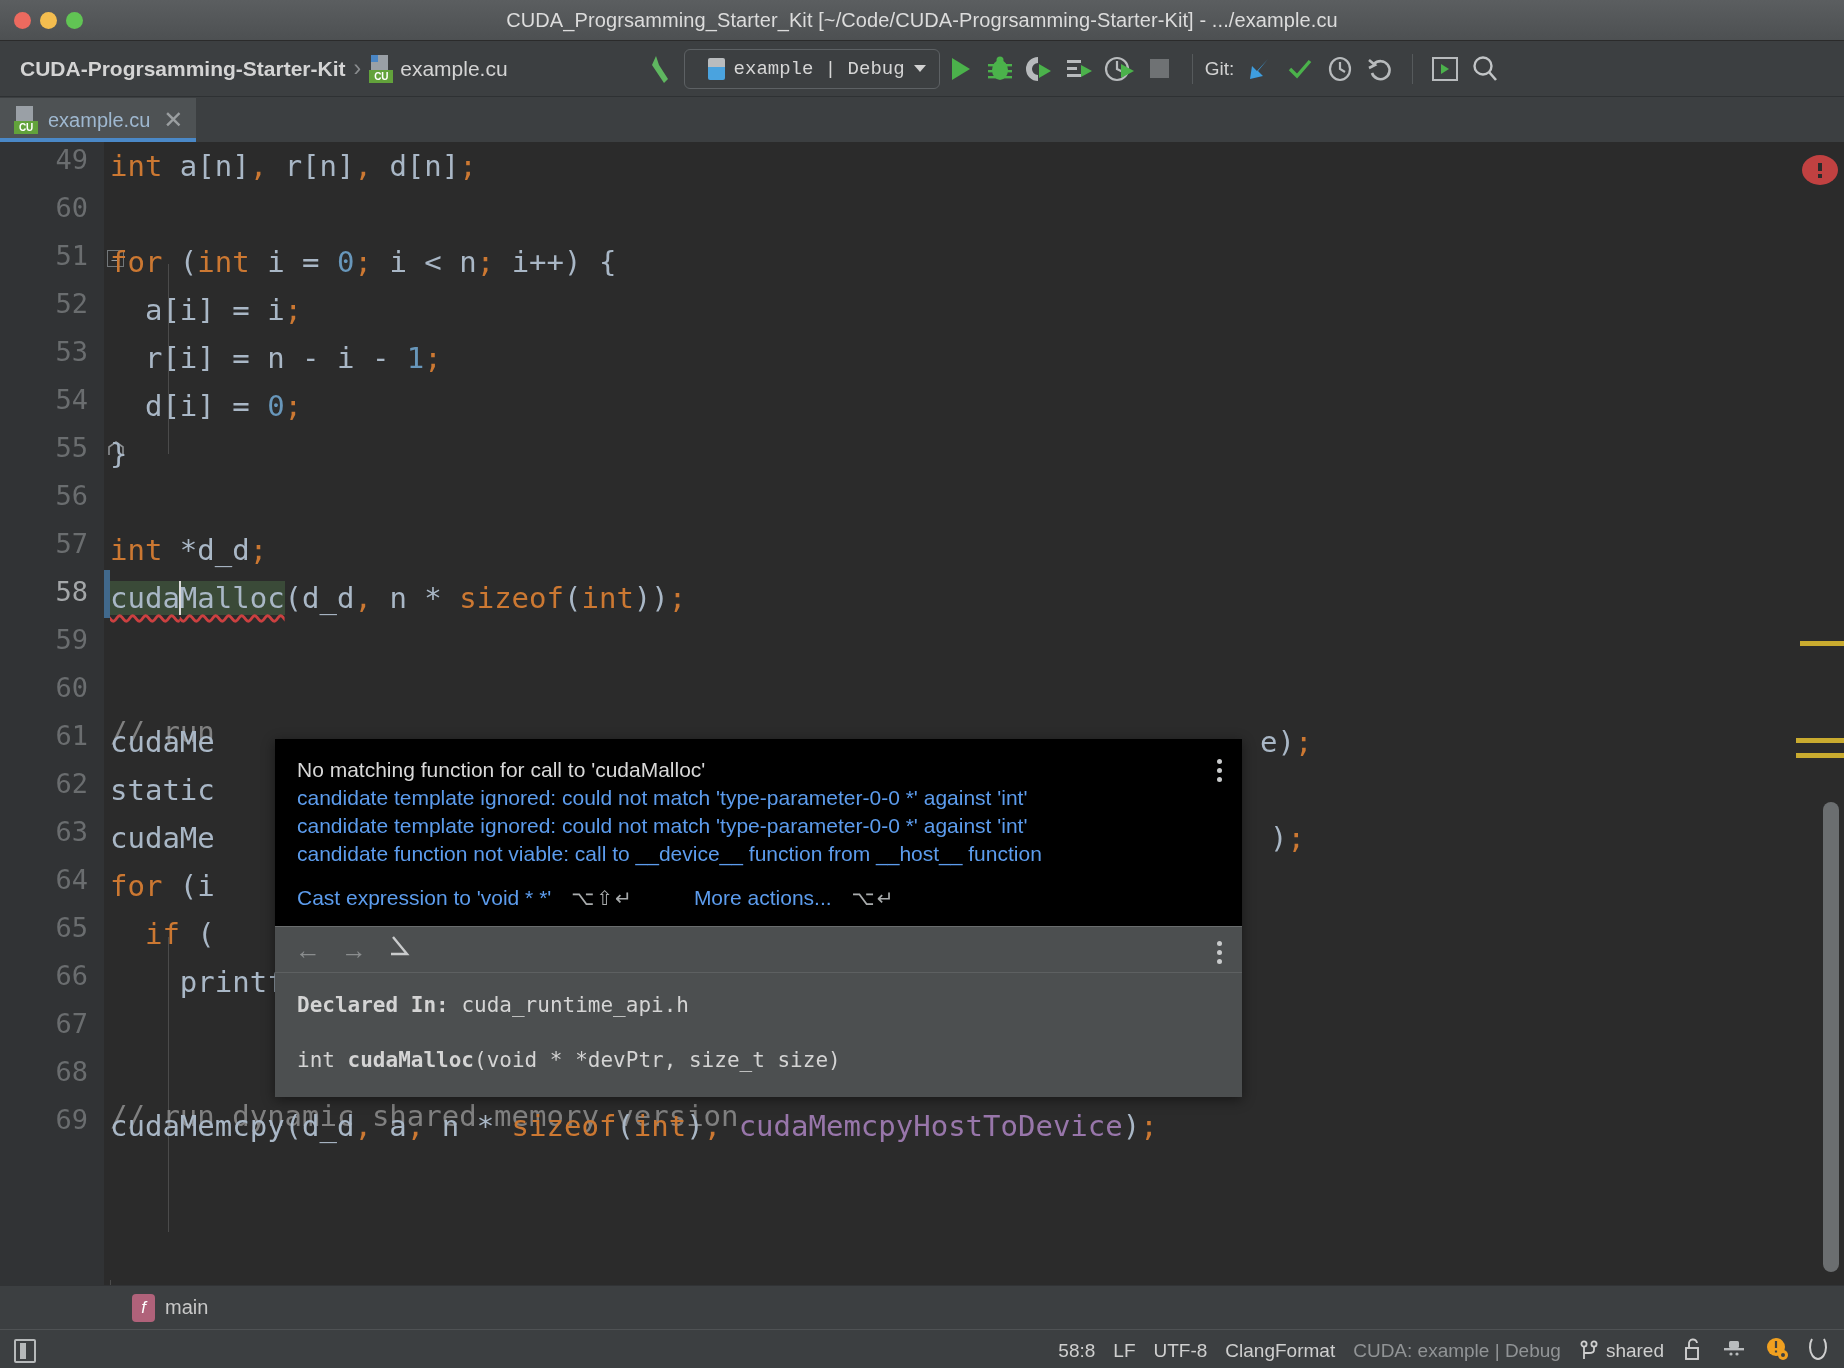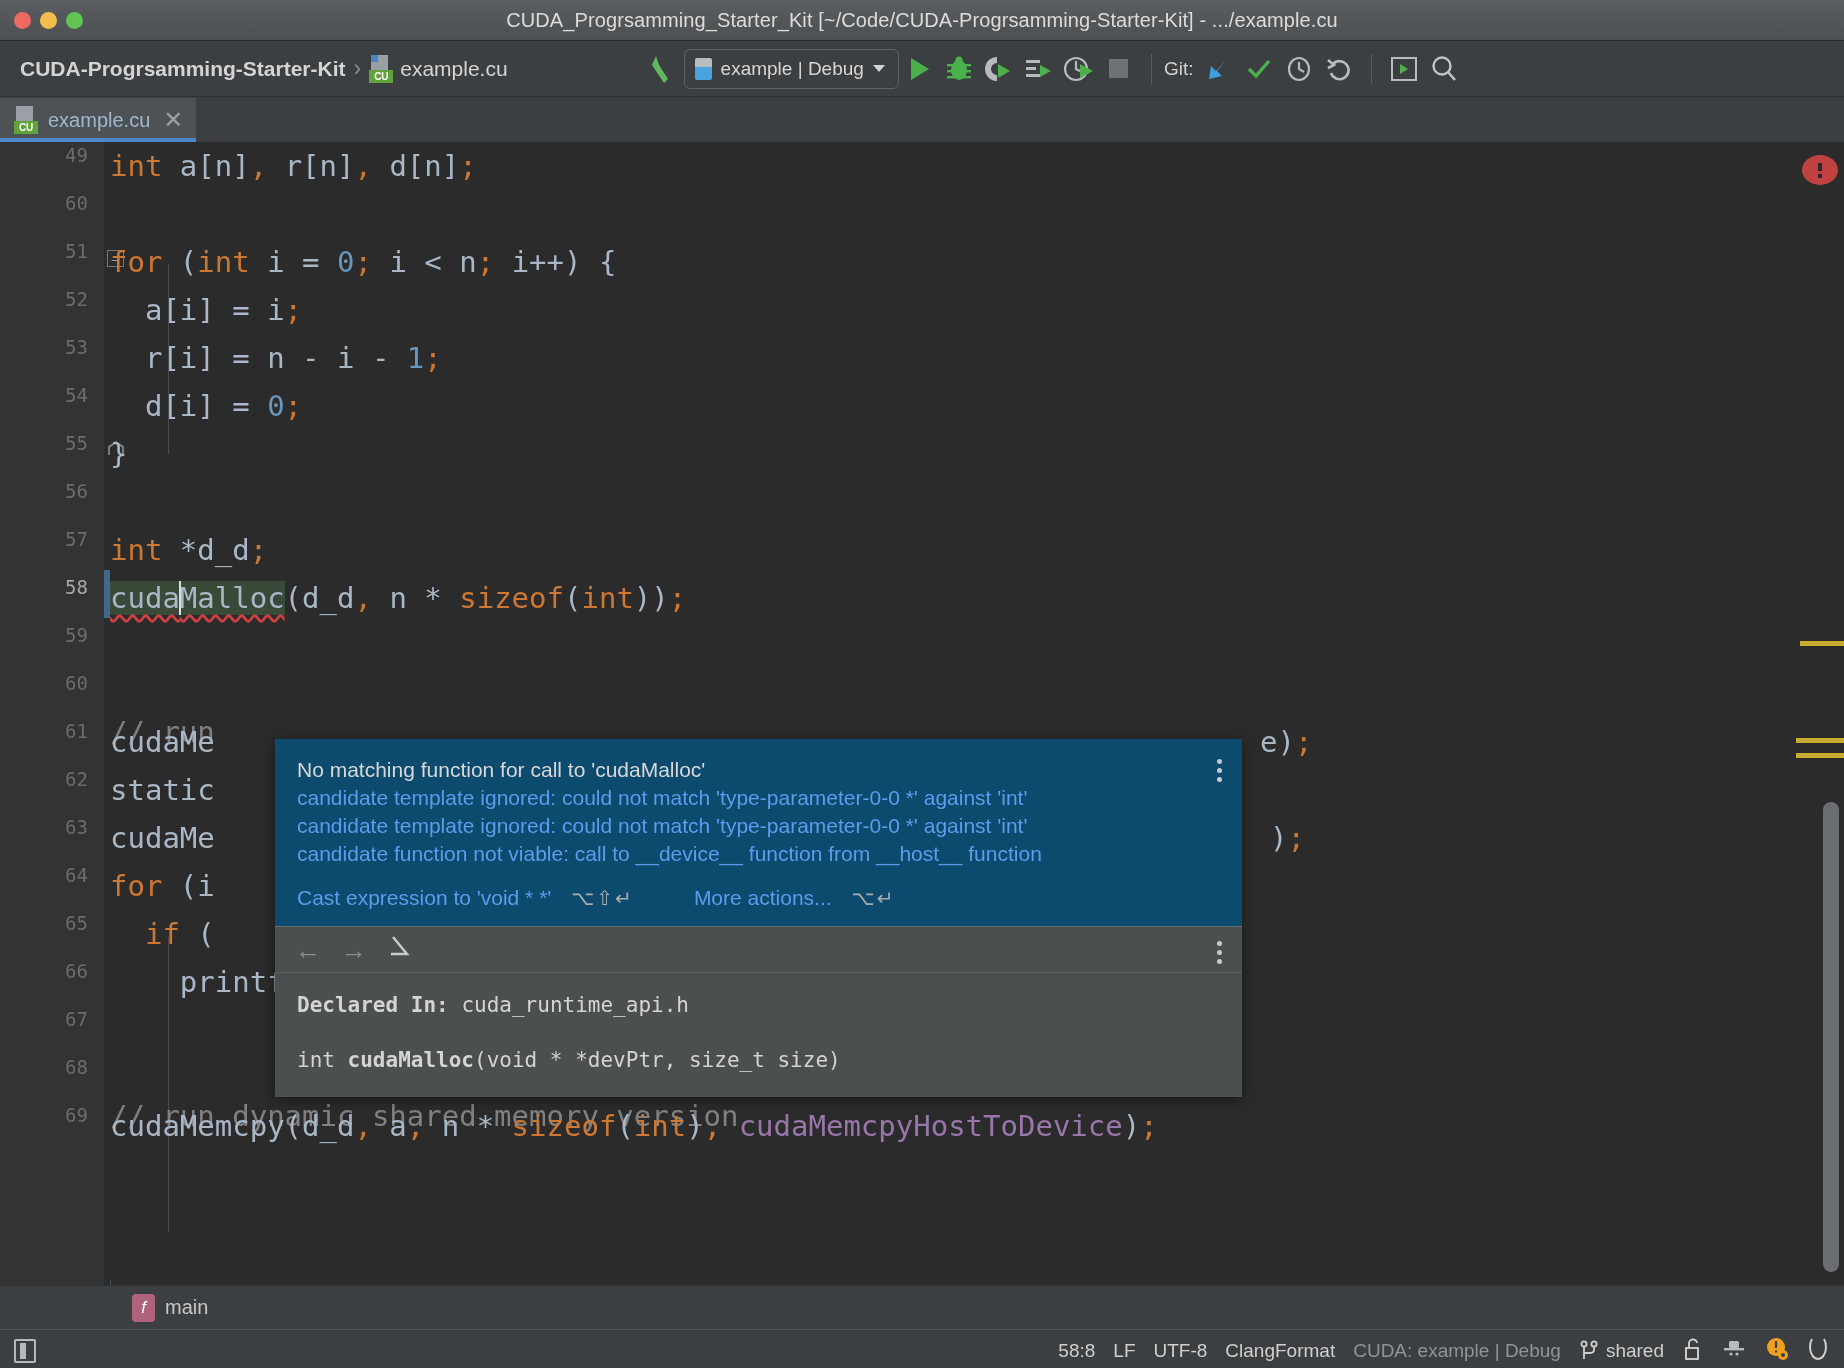--- a/index.html
+++ b/index.html
@@ -49,22 +49,23 @@
   .cu-icon .pgc { position: absolute; left: 2px; top: 0; width: 7px; height: 7px; background: #4a86c5; }
   .cu-icon .lbl {
     position: absolute; left: 0; bottom: 0; width: 24px; height: 13px;
     background: #62a23b; color: #ffffff; font-size: 10px; font-weight: bold;
     text-align: center; line-height: 13px; letter-spacing: -.3px;
   }
 
   .runconfig {
     display: flex; align-items: center; gap: 9px;
     border: 1px solid #5d6164; border-radius: 6px;
-    height: 40px; padding: 0 13px 0 10px;
+    height: 40px; padding: 0 13px 0 23px;
     margin-left: 6px;
+    font-family: Liberation Mono, monospace;
   }
   .runconfig .rc-label { font-size: 19px; color: #d6d6d6; }
   .rc-icon { width: 17px; height: 22px; position: relative; }
   .rc-icon .top { position: absolute; top: 0; left: 0; width: 17px; height: 9px; background: #b9bcbe; border-radius: 2px 2px 0 0;}
   .rc-icon .bot { position: absolute; top: 9px; left: 0; width: 17px; height: 13px; background: #4aa3df; border-radius: 0 0 2px 2px;}
   .caret-down {
     width: 0; height: 0; border-left: 6px solid transparent;
     border-right: 6px solid transparent; border-top: 7px solid #d2d2d2;
   }
 
@@ -96,21 +97,21 @@
     position: relative; height: 1143px; background: #2b2b2b;
     overflow: hidden;
   }
   .gutter {
     position: absolute; left: 0; top: 0; bottom: 0; width: 104px;
     background: #313335;
   }
   .gutter-line {
     position: absolute; right: 16px;
     font-family: "DejaVu Sans Mono", monospace;
-    font-size: 19px; color: #6a6d6f; text-align: right;
+    font-size: 27px; color: #6a6d6f; text-align: right;
   }
   .gutter-line.current { color: #a4a7a9; }
   .cur-line-marker {
     position: absolute; left: 104px; width: 6px; height: 48px;
     background: #41698c;
   }
   .fold {
     position: absolute; left: 107px; width: 20px; height: 20px;
     color: #8d9093;
   }
@@ -142,21 +143,21 @@
   }
   .sel-hl { background: #3a4a38; }
   .caret {
     display: inline-block; width: 2px; height: 34px; background: #dcdcdc;
     vertical-align: -7px; margin: 0 -1px;
   }
 
   
   .err-popup {
     position: absolute; left: 275px; top: 597px; width: 967px;
-    background: #0c4a6e;
+    background: #000000;
     box-shadow: 0 3px 12px rgba(0,0,0,.45);
     z-index: 30;
   }
   .err-body { padding: 16px 22px 10px 22px; position: relative; }
   .err-title { font-size: 21px; color: #d8d8d8; line-height: 29px; }
   .err-cand { font-size: 21px; color: #5c9ced; line-height: 28px; }
   .err-actions {
     display: flex; align-items: center; gap: 20px;
     padding: 8px 22px 16px 22px; font-size: 21px;
   }

